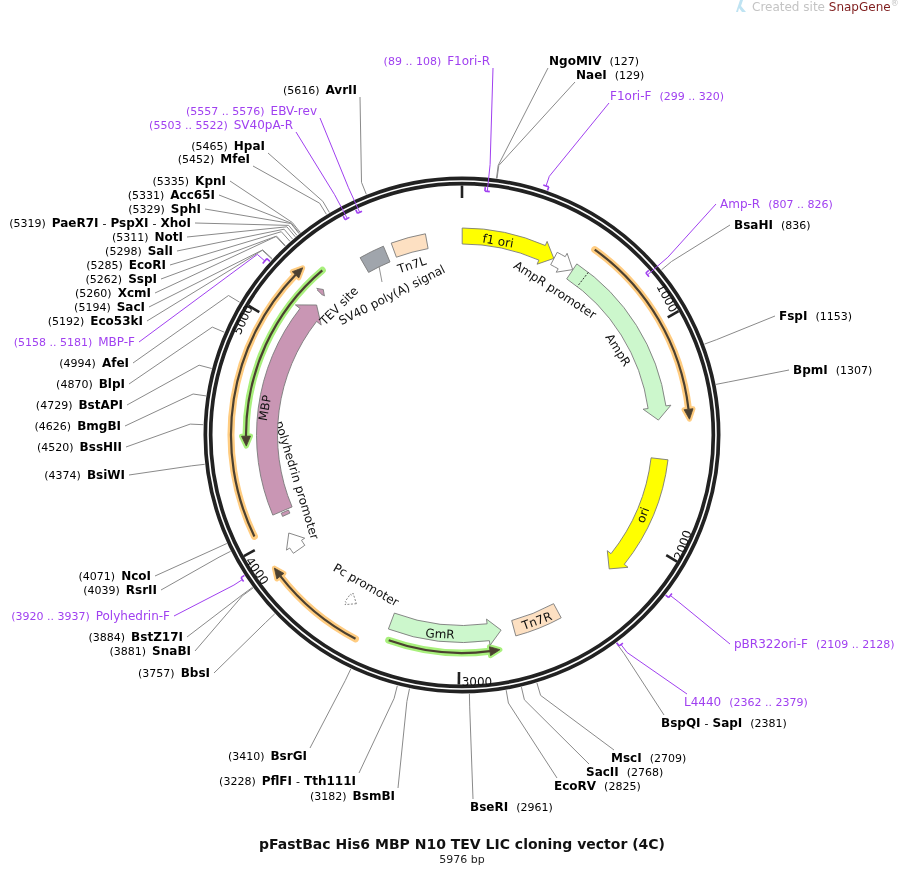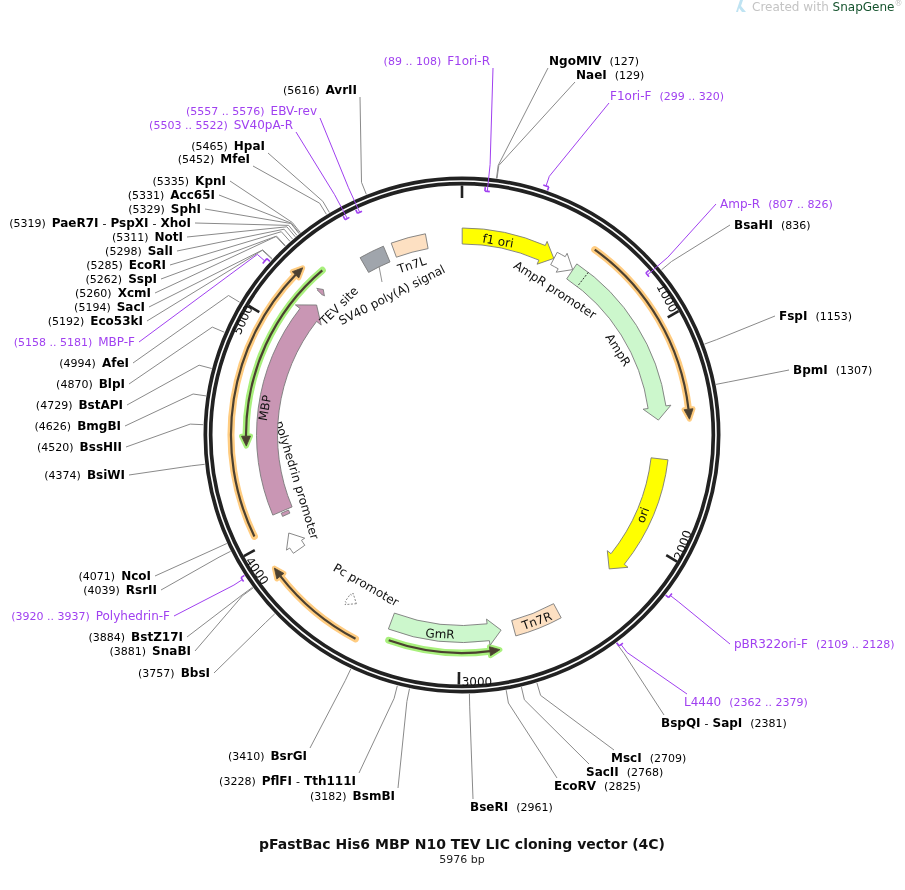--- a/index.html
+++ b/index.html
@@ -1,39 +1,39 @@
 <!DOCTYPE html>
 <html><head>
 <meta charset="utf-8">
 <style>
   html, body { margin: 0; padding: 0; background: #ffffff; }
   #stage { position: relative; width: 905px; height: 890px; overflow: hidden; background: #ffffff;
            font-family: "DejaVu Sans", "Liberation Sans", sans-serif; }
   #map { position: absolute; left: 0; top: 0; }
   .watermark { position: absolute; top: -1px; left: 734px; font-size: 12px; color: #c4c4c4; white-space: nowrap;
                font-family: "DejaVu Sans", sans-serif; }
-  .watermark .brand { color: #14532d; }
+  .watermark .brand { color: #7f1d1d; }
   .watermark sup { font-size: 8px; }
   .wm-icon { display: inline-block; width: 14px; height: 12px; vertical-align: -1px; margin-right: 4px; }
   .title { position: absolute; left: 0; width: 924px; top: 836px; text-align: center; font-weight: bold;
            font-size: 14px; color: #111; font-family: "DejaVu Sans", sans-serif; }
   .subtitle { position: absolute; left: 0; width: 924px; top: 853px; text-align: center; font-size: 11px;
               color: #222; font-family: "DejaVu Sans", sans-serif; }
   svg text { font-family: "DejaVu Sans", "Liberation Sans", sans-serif; }
 </style>
 </head>
 <body>
 
 <div id="stage">
   <div class="watermark">
     <span class="wm-icon">
       <svg width="14" height="12" viewBox="0 0 14 12">
           <polygon points="2,12 6,0 9,0 7,6 12,12 8,12 5,8 4,12" fill="#bfe3f2"></polygon>
         </svg>
-    </span><span>Created with </span><span class="brand">SnapGene</span><sup>®</sup>
+    </span><span>Created site </span><span class="brand">SnapGene</span><sup>®</sup>
   </div>
 
   <svg id="map" width="905" height="890" viewBox="0 0 905 890">
     <g id="g-site-lines">
         <polyline points="360.0 97.0 361.5 182.3 366.3 194.3" fill="none" stroke="#8a8a8a" stroke-width="1"></polyline>
         <polyline points="268.0 153.0 322.8 201.3 329.4 212.5" fill="none" stroke="#8a8a8a" stroke-width="1"></polyline>
         <polyline points="253.0 166.0 319.6 203.2 326.4 214.3" fill="none" stroke="#8a8a8a" stroke-width="1"></polyline>
         <polyline points="230.0 181.0 292.3 222.5 300.4 232.6" fill="none" stroke="#8a8a8a" stroke-width="1"></polyline>
         <polyline points="219.0 195.0 291.4 223.2 299.5 233.3" fill="none" stroke="#8a8a8a" stroke-width="1"></polyline>
         <polyline points="205.0 209.0 290.9 223.5 299.1 233.7" fill="none" stroke="#8a8a8a" stroke-width="1"></polyline>

